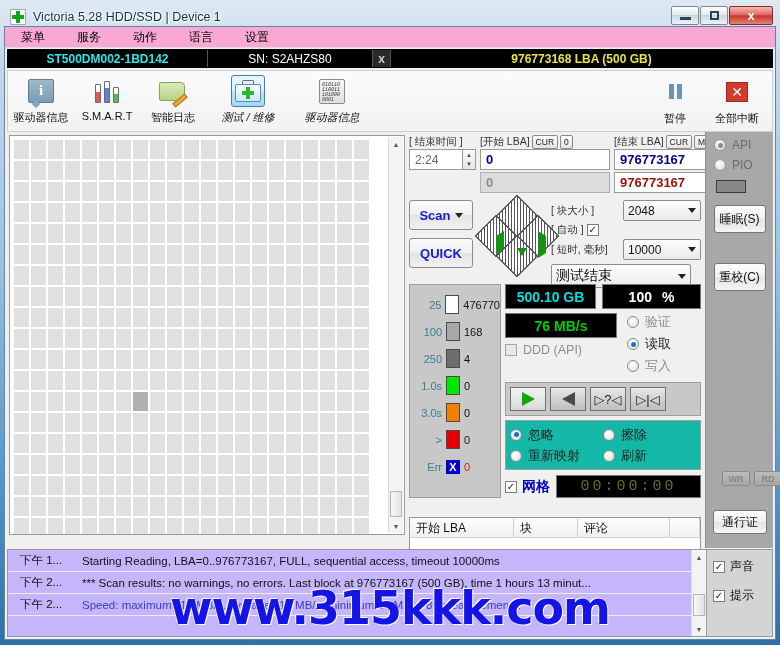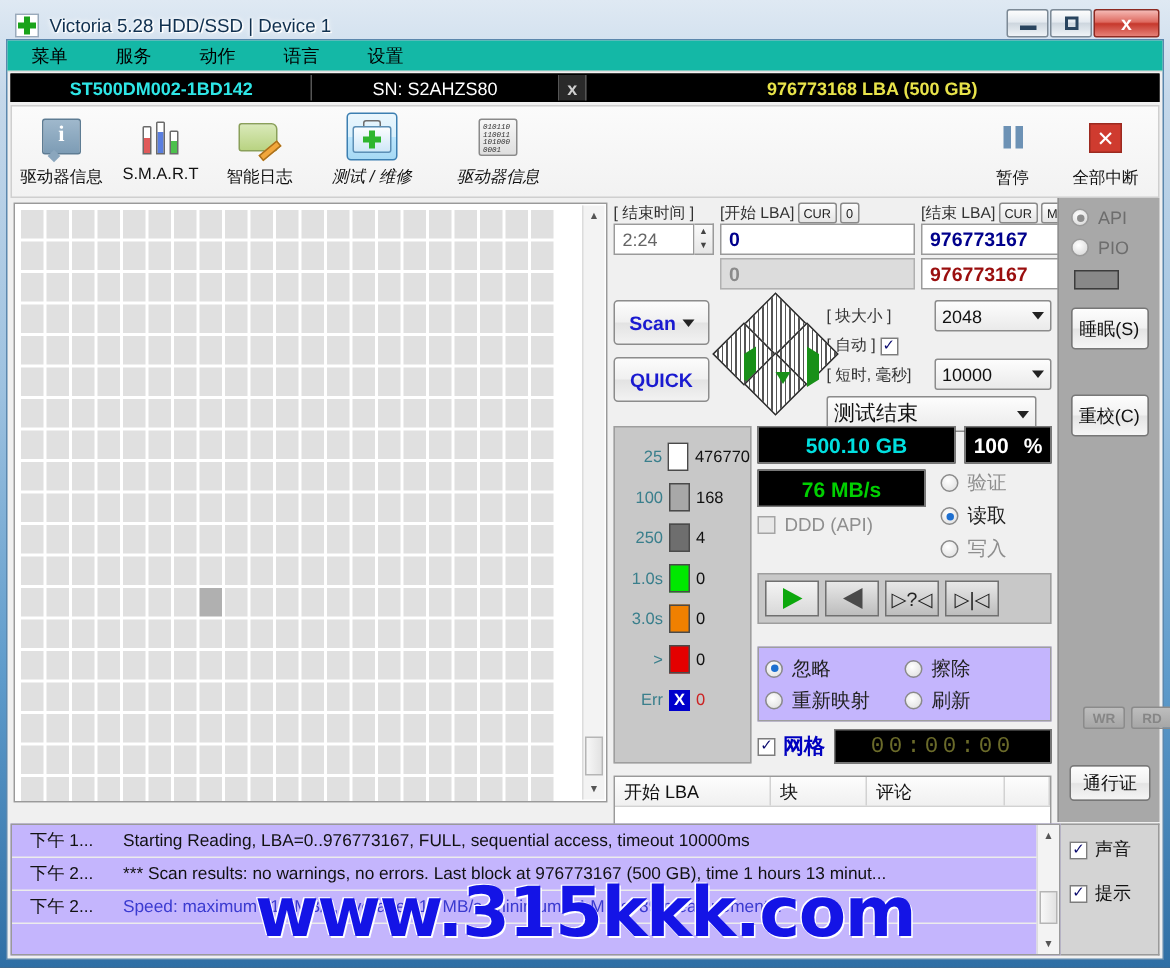--- a/index.html
+++ b/index.html
@@ -63,21 +63,21 @@
   .client {
     position: absolute;
     left: 4px; top: 26px;
     width: 772px; height: 614px;
     background: #f0f0f0;
     border: 1px solid #5b87ad;
     display: flex; flex-direction: column;
   }
   
   .menubar {
-    height: 21px; background: #14b8a6;
+    height: 21px; background: #f9a8d4;
     display:flex; align-items:center;
     font-size: 12px; color:#000;
     border-bottom: 1px solid #dcdcdc;
     position: relative;
   }
   .menubar .mi { padding: 0 16px 0 16px; line-height: 21px; cursor: default; }
   .menubar .right { position:absolute; right: 4px; display:flex; align-items:center; }
   .menubar .help { margin-right: 28px; }
   .buf-icon {
     width:11px; height:11px; margin-right:4px; display:inline-block; position:relative;
@@ -280,21 +280,21 @@
   .errx { width:14px;height:14px;background:#0000cc;color:#fff;font-size:11px;font-weight:bold;
      display:flex;align-items:center;justify-content:center; margin:0 4px;}
 
   .rightstat { flex:1; margin-left:4px; }
   .lcdrow { display:flex; gap:6px; }
   .lcd {
     background:#000; border:1px solid #777;
     height:25px; display:flex;align-items:center;justify-content:center;
     font-size:14px; font-weight:bold;
   }
-  .lcd.size { width:132px; color:#00e0e0; }
+  .lcd.size { width:91px; color:#00e0e0; }
   .lcd.pct { flex:1; color:#ffffff; font-family:"Liberation Sans",sans-serif; gap:10px; }
   .lcd.speed { width:112px; color:#00d000; margin-top:4px;}
   .radios { margin-top:2px; }
   .rd { display:flex; align-items:center; font-size:13px; color:#222; height:22px; }
   .rd.dis { color:#8e8e8e; }
   .dot {
     width:12px;height:12px;border-radius:50%;border:1px solid #8a8a8a;
     background:radial-gradient(circle at 40% 35%,#fff,#dcdcdc);
     margin-right:6px; display:inline-flex;align-items:center;justify-content:center;
   }
@@ -310,21 +310,21 @@
     width: 36px; height:24px; border:1px solid #707070;
     background:linear-gradient(180deg,#e8e8e8,#bdbdbd);
     display:flex;align-items:center;justify-content:center;
     font-size:13px; color:#222; font-family:"Liberation Sans",sans-serif;
   }
   .tb.play { background:linear-gradient(180deg,#f4f4f4,#d8d8d8); }
   .pl-r{border-top:7px solid transparent;border-bottom:7px solid transparent;border-left:13px solid #0ca80c;}
   .pl-l{border-top:7px solid transparent;border-bottom:7px solid transparent;border-right:13px solid #4a4a4a;}
 
   .modebox {
-    margin-top:15px; border:1px solid #9e9e9e; background:#c4b5fd;
+    margin-top:4px; border:1px solid #9e9e9e; background:#14b8a6;
     padding:3px 4px;
   }
   .modebox .rd { height:21px; font-size:13px; }
   .modegrid { display:grid; grid-template-columns: 1fr 1fr; }
 
   .gridrow { margin-top:5px; display:flex; align-items:center; }
   .gridrow .gl { font-size:14px; font-weight:bold; color:#0000c0; margin:0 6px 0 5px; }
   .timer {
     flex:1; height:23px; background:#000; border:1px solid #777;
     display:flex;align-items:center;justify-content:center;

